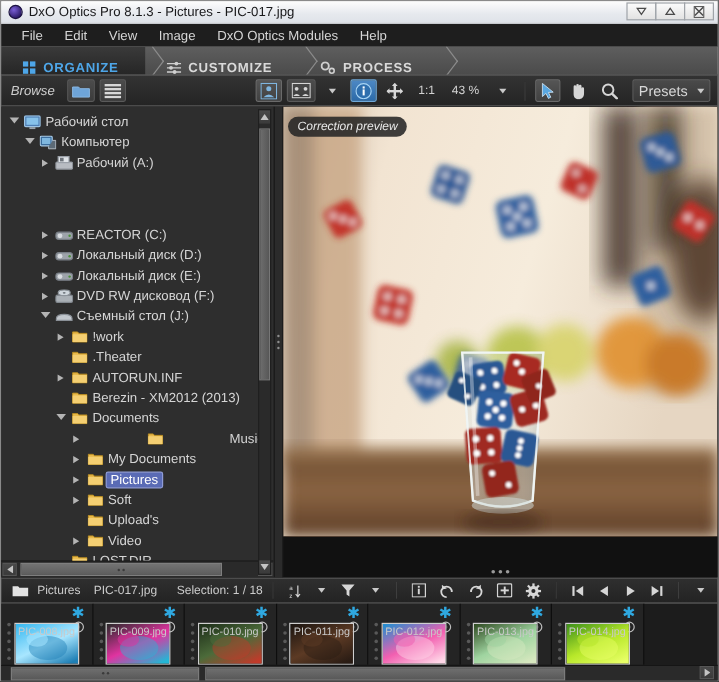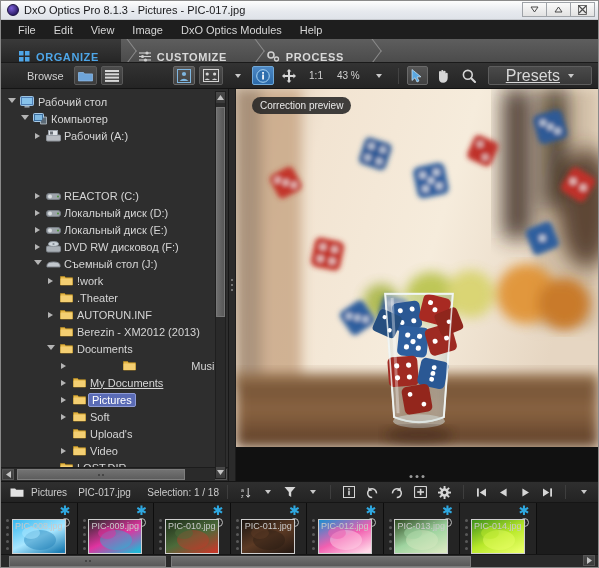--- a/index.html
+++ b/index.html
@@ -88,38 +88,38 @@
   .stage-ico { display: flex; align-items: center; }
 
   
   .toolbar {
     height: 26px; flex: 0 0 26px;
     background: linear-gradient(#333333, #242424);
     border-bottom: 1px solid #141414;
     display: flex; align-items: center;
     padding: 0 6px; gap: 4px;
   }
-  .tb-label { font-size: 11px; color: #cfcfcf; margin-right: 6px; margin-left: 20px;}
+  .tb-label { font-size: 11px; color: #cfcfcf; margin-right: 6px; margin-left: 2px; font-style: italic;}
   .tb-btn {
     height: 19px; min-width: 21px;
     display: flex; align-items: center; justify-content: center;
     border: 1px solid transparent; border-radius: 2px;
     color: #cfcfcf; padding: 0 3px;
   }
   .tb-btn.raised { background: linear-gradient(#4c4c4c,#3b3b3b); border-color:#5a5a5a; }
   .tb-btn.on { background: linear-gradient(#4d88c4,#2c6aa8); border-color:#6fa8d8; color:#fff; }
   .tb-btn.selbox { background: linear-gradient(#555,#414141); border-color:#6a6a6a; }
   .tb-sep { width: 1px; height: 16px; background: #151515; border-right: 1px solid #434343; margin: 0 4px; }
   .tb-text { font-size: 10px; color: #d2d2d2; padding: 0 5px; }
   .caret { width:0; height:0; border-left:3.5px solid transparent; border-right:3.5px solid transparent; border-top:4px solid #c9c9c9; }
   .presets {
     margin-left: 4px; height: 19px; min-width: 62px;
     background: linear-gradient(#4a4a4a,#383838); border: 1px solid #5d5d5d; border-radius: 2px;
     display: flex; align-items: center; justify-content: space-between;
-    padding: 0 17px; gap: 8px; font-size: 16px; color: #d8d8d8; text-decoration: underline;
+    padding: 0 4px; gap: 8px; font-size: 12px; color: #d8d8d8;
   }
   .spacer { flex: 1 1 auto; }
 
   
   .body { flex: 1 1 auto; display: flex; min-height: 0; background: #2b2b2b; }
 
   .treepane {
     width: 228px; flex: 0 0 228px;
     background: #2e2e2e;
     display: flex; flex-direction: column;
@@ -185,24 +185,25 @@
   .splitter .dots { display: flex; flex-direction: column; gap: 3px; }
   .splitter .dots i { width:2px;height:2px;background:#8e8e8e;border-radius:50%;display:block; }
 
   
   .preview {
     flex: 1 1 auto; position: relative; overflow: hidden;
     background: #111;
   }
   .photo { position: absolute; inset: 0; }
   .badge {
-    position: absolute; left: 16px; top: 8px;
+    position: absolute; left: 4px; top: 8px;
     background: rgba(38,38,38,.88); color: #e9e9e9;
     font-size: 10px; padding: 3px 8px; border-radius: 9px;
     z-index: 5;
+    font-style: italic;
   }
   .prev-dots {
     position: absolute; left: 50%; bottom: 3px; transform: translateX(-50%);
     display: flex; gap: 3px; z-index: 5;
   }
   .prev-dots i { width:3px;height:3px;border-radius:50%;background:#9a9a9a;display:block; }
 
   
   .stripbar {
     height: 22px; flex: 0 0 22px;
@@ -605,21 +606,21 @@
               <i></i>
             </span>
             <span class="ticon">
               <svg width="13" height="11" viewBox="0 0 13 11">
                 <path d="M0.5 1.6 h4.2 l1 1.2 h6.8 v7.2 h-12 z" fill="#e8b94a" stroke="#b88c22" stroke-width="0.8"></path>
                 <path d="M0.5 3.6 h11.9 v6.4 h-11.9 z" fill="#f4cf72"></path>
               </svg>
             </span>
             <span class="lbl">Music</span>
           </div>
-          <div class="tree-row" style="padding-left: 56px; text-decoration: underline;">
+          <div class="tree-row" style="padding-left: 56px;">
             <span class="twisty">
               <i></i>
             </span>
             <span class="ticon">
               <svg width="13" height="11" viewBox="0 0 13 11">
                 <path d="M0.5 1.6 h4.2 l1 1.2 h6.8 v7.2 h-12 z" fill="#e8b94a" stroke="#b88c22" stroke-width="0.8"></path>
                 <path d="M0.5 3.6 h11.9 v6.4 h-11.9 z" fill="#f4cf72"></path>
               </svg>
             </span>
             <span class="lbl">My Documents</span>

